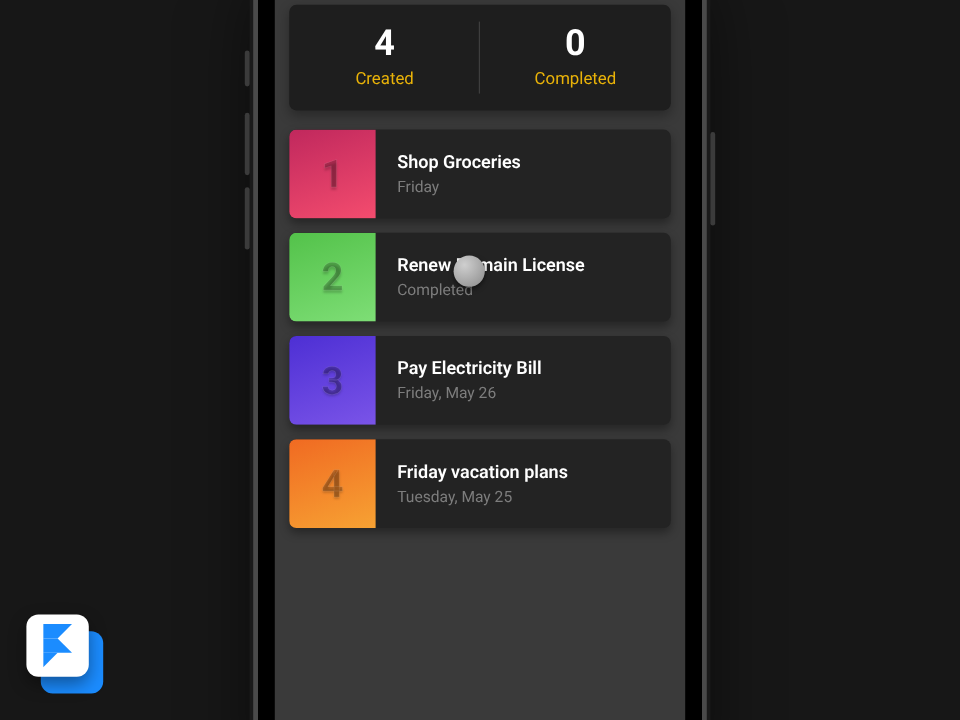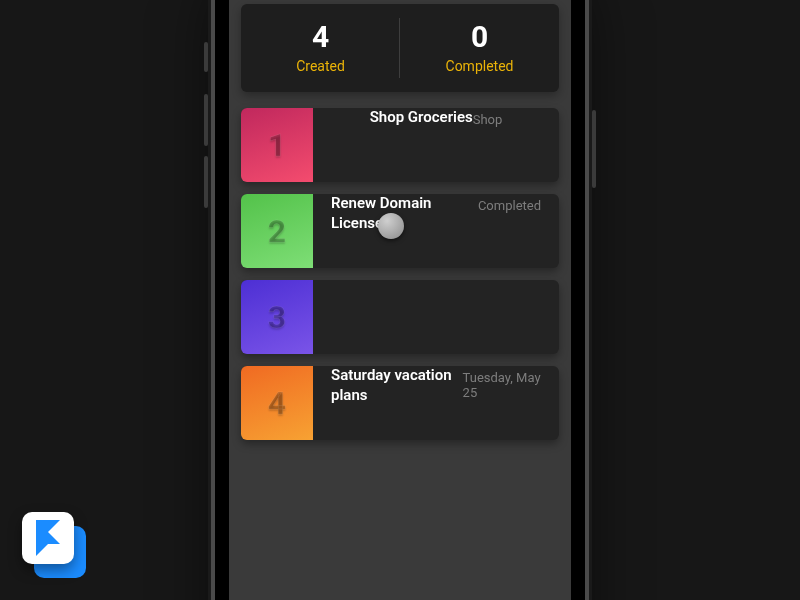--- a/index.html
+++ b/index.html
@@ -99,20 +99,21 @@
   }
   .g-pink   { background: linear-gradient(160deg, #c0285d 0%, #f44c6e 100%); }
   .g-green  { background: linear-gradient(160deg, #53c24a 0%, #7ede76 100%); }
   .g-purple { background: linear-gradient(160deg, #4d2fd4 0%, #7a54e8 100%); }
   .g-orange { background: linear-gradient(160deg, #f06a22 0%, #f7a233 100%); }
 
   .task-info {
     flex: 1;
     padding: 0 18px;
     display: flex;
+    flex-direction: column;
     justify-content: center;
   }
   .task-title { color: #fff; font-size: 15px; font-weight: 600; line-height: 1.3; }
   .task-date  { color: #7d7d7d; font-size: 13px; margin-top: 4px; }
 
   
   .cursor-dot {
     position: absolute;
     width: 26px; height: 26px;
     border-radius: 50%;
@@ -165,43 +166,47 @@
         </div>
       </div>
 
       <div class="list" id="task-list">
           <div class="task">
             <div class="task-badge g-pink">
               <span>1</span>
             </div>
             <div class="task-info">
               <div class="task-title">Shop Groceries</div>
-              <div class="task-date">Shop</div>
+              <div class="task-date">Friday</div>
             </div>
           </div>
           <div class="task">
             <div class="task-badge g-green">
               <span>2</span>
             </div>
             <div class="task-info">
               <div class="task-title">Renew Domain License</div>
               <div class="task-date">Completed</div>
             </div>
           </div>
           <div class="task">
             <div class="task-badge g-purple">
               <span>3</span>
             </div>
+            <div class="task-info">
+              <div class="task-title">Pay Electricity Bill</div>
+              <div class="task-date">Friday, May 26</div>
+            </div>
           </div>
           <div class="task">
             <div class="task-badge g-orange">
               <span>4</span>
             </div>
             <div class="task-info">
-              <div class="task-title">Saturday vacation plans</div>
+              <div class="task-title">Friday vacation plans</div>
               <div class="task-date">Tuesday, May 25</div>
             </div>
           </div>
         </div>
 
     </div>
   </div>
 </div>
 
 <div class="cursor-dot" id="cursor-dot" style="left: 378px; top: 213px;"></div>

